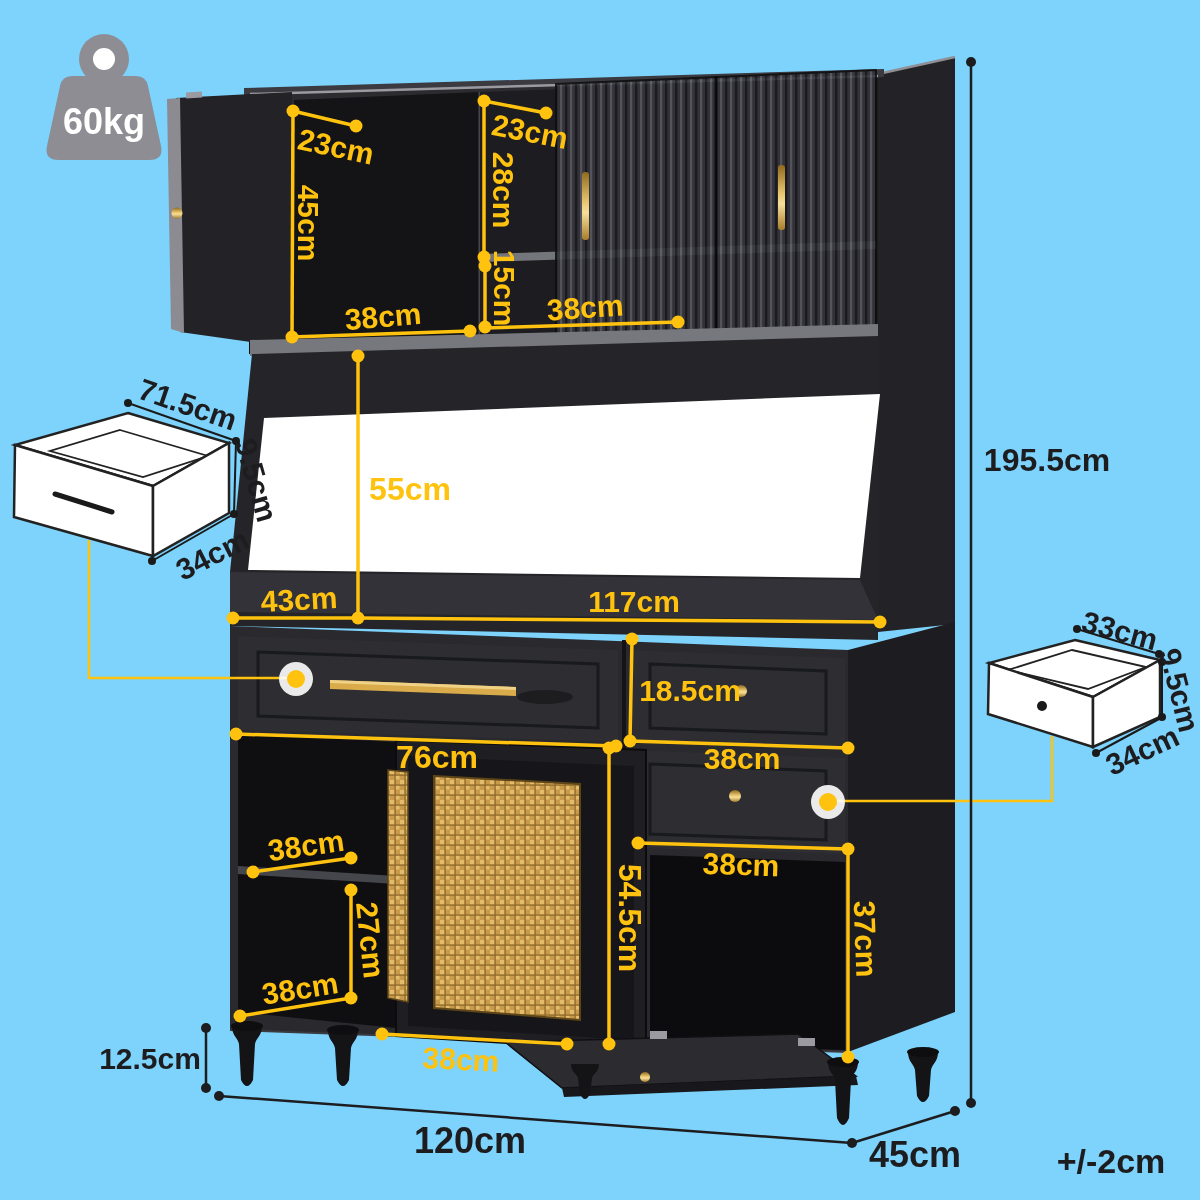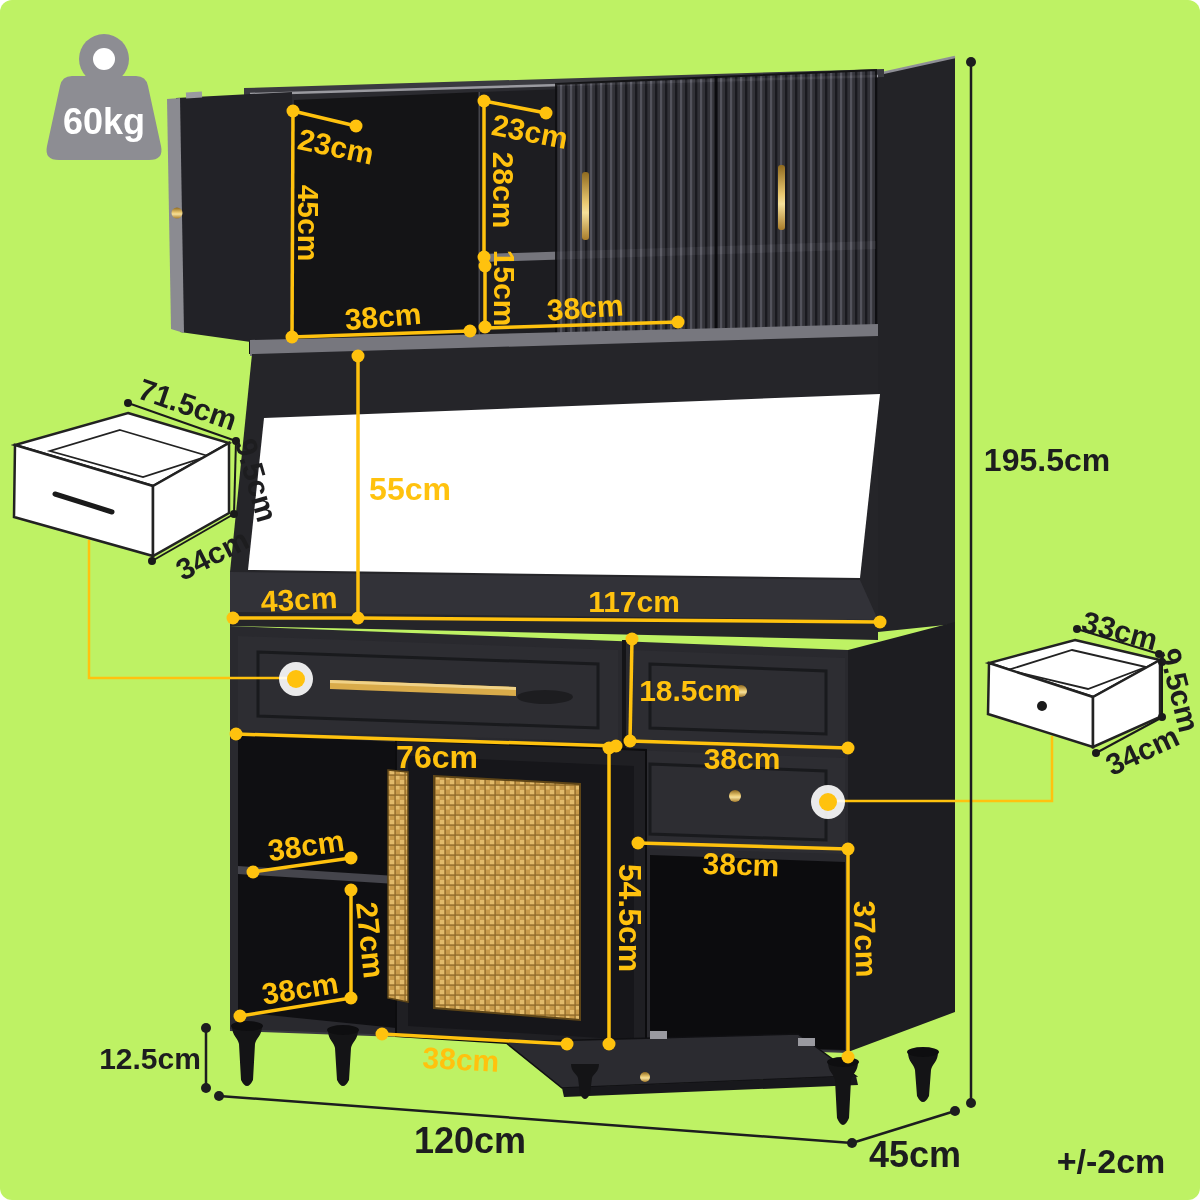--- a/index.html
+++ b/index.html
@@ -1,16 +1,16 @@
 <!DOCTYPE html>
 <html><head>
 <meta charset="utf-8">
 <style>
   html,body{margin:0;padding:0;background:#ffffff;}
-  .canvas{width:1200px;height:1200px;background:#bef264;position:relative;overflow:hidden;border-radius:12px;}
+  .canvas{width:1200px;height:1200px;background:#7dd3fc;position:relative;overflow:hidden;}
   svg{display:block;}
   text{font-family:"Liberation Sans","DejaVu Sans",sans-serif;font-weight:700;}
   .dim-y{fill:#FFC20E;}
   .dim-k{fill:#1d1d1f;}
   .badge-txt{fill:#ffffff;}
 </style>
 </head>
 <body>
 
 <div class="canvas">

